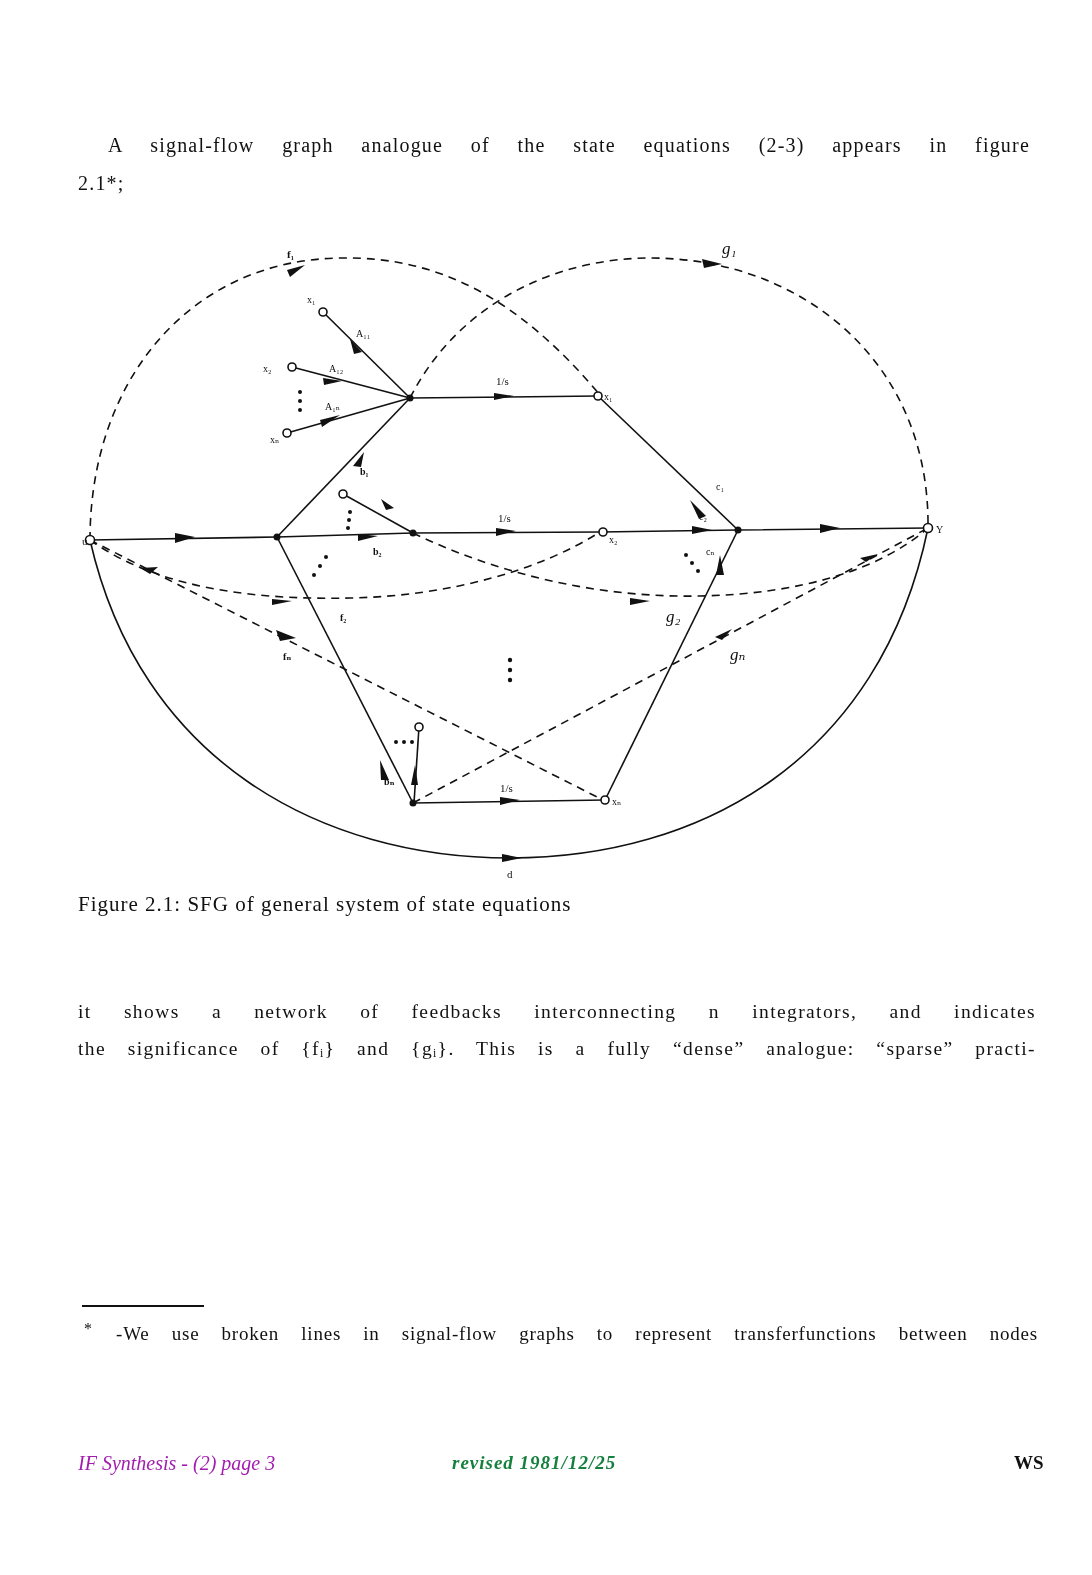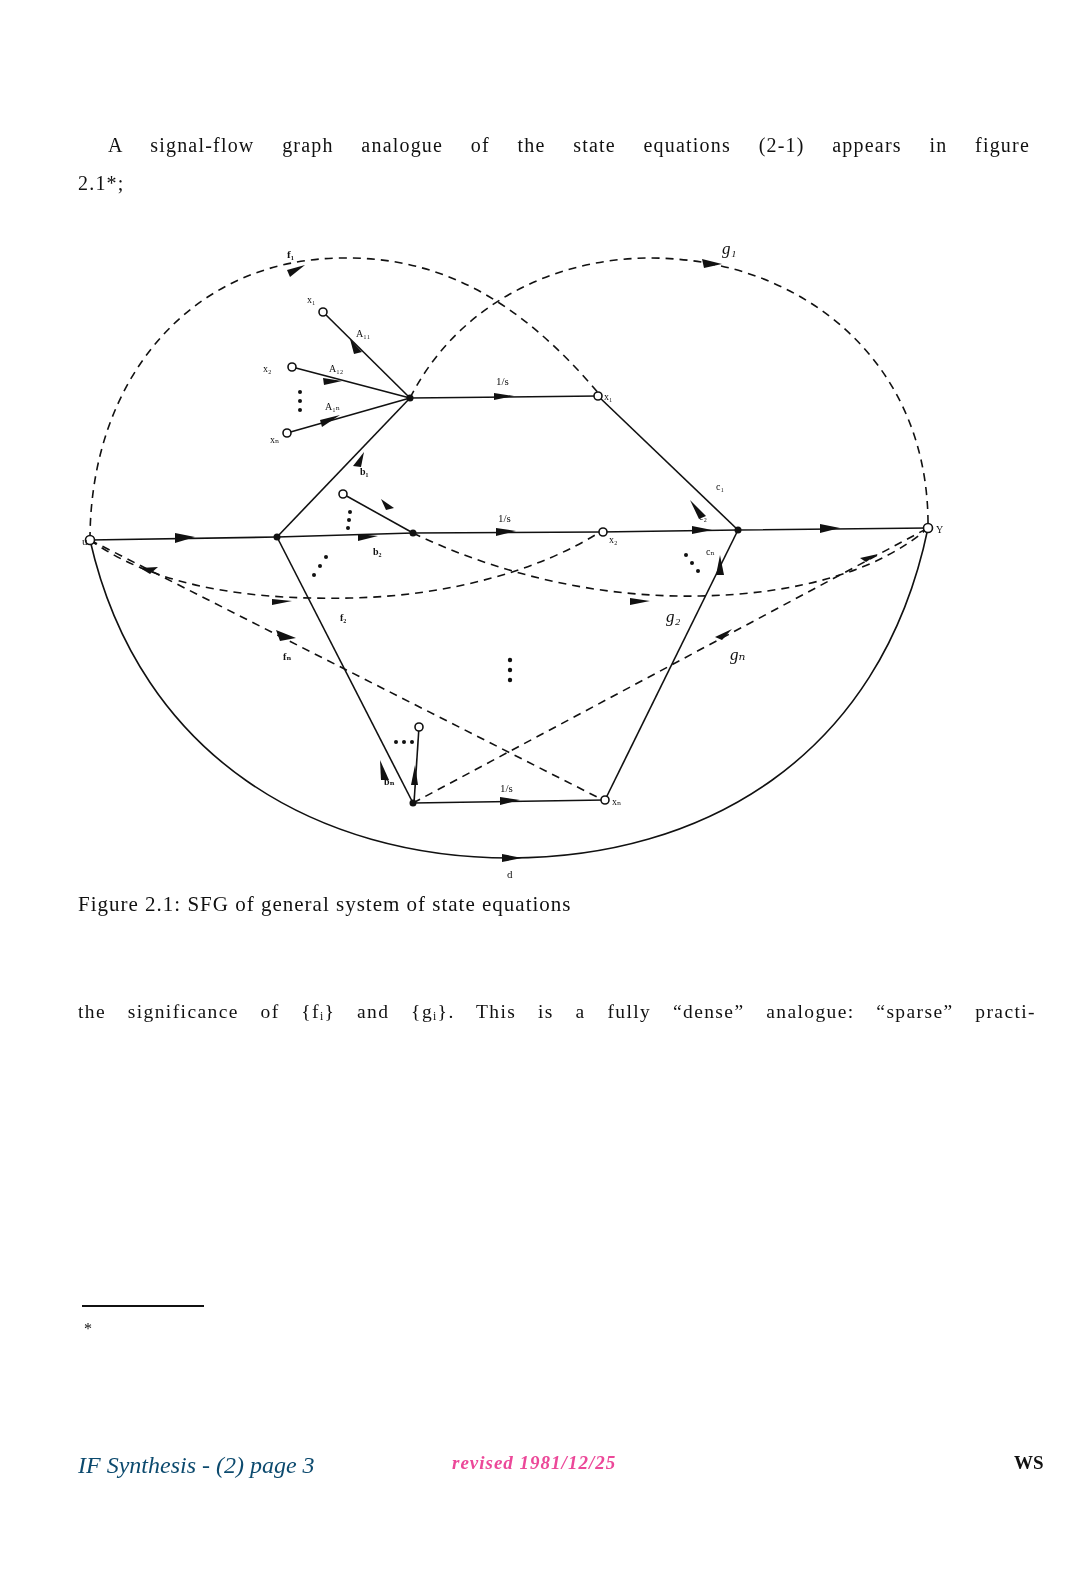--- a/index.html
+++ b/index.html
@@ -12,30 +12,30 @@
   .caption { position:absolute; left:78px; top:892px; font-size:21px; letter-spacing:1px; }
   .para { position:absolute; left:78px; top:993px; width:958px; font-size:19.5px;
           line-height:37px; letter-spacing:1.4px; }
   .para span { display:block; text-align:justify; text-align-last:justify; }
   .para span.last { text-align-last:left; }
   .fn-rule { position:absolute; left:82px; top:1305px; width:122px; height:2px; background:#111; }
   .fn-mark { position:absolute; left:84px; top:1320px; font-size:16px; }
   .fn { position:absolute; left:116px; top:1317px; width:922px; font-size:19px; line-height:34px; letter-spacing:0.8px; }
   .fn span { display:block; }
   .fn .a { text-align:justify; text-align-last:justify; }
-  .footer-left { position:absolute; left:78px; top:1452px; font-size:24px; font-style:italic; color:#0c4a6e; }
-  .footer-mid { position:absolute; left:452px; top:1452px; font-size:19px; font-style:italic; font-weight:bold; color:#ec4899; letter-spacing:1px; }
+  .footer-left { position:absolute; left:78px; top:1452px; font-size:20px; font-style:italic; color:#a21caf; }
+  .footer-mid { position:absolute; left:452px; top:1452px; font-size:19px; font-style:italic; font-weight:bold; color:#15803d; letter-spacing:1px; }
   .footer-right { position:absolute; left:1014px; top:1452px; font-size:19px; font-weight:bold; }
   svg text { font-family:"Liberation Serif", "DejaVu Serif", serif; fill:#111; }
 </style>
 </head>
 <body>
 
 <div class="intro">
-  <span class="l1">A signal-flow graph analogue of the state equations (2-1) appears in figure</span>
+  <span class="l1">A signal-flow graph analogue of the state equations (2-3) appears in figure</span>
   <span>2.1*;</span>
 </div>
 
 <svg class="fig" viewBox="0 220 1092 690" width="1092" height="690">
   <defs>
     <marker id="ar" viewBox="0 0 10 10" refX="5" refY="5" markerWidth="14" markerHeight="9" orient="auto" markerUnits="userSpaceOnUse">
       <path d="M0,1 L10,5 L0,9 Z" fill="#111"></path>
     </marker>
   </defs>
   <g stroke="#111" fill="none" stroke-width="1.6">
@@ -155,23 +155,25 @@
   <text x="283" y="660" font-size="10" font-weight="bold">fₙ</text>
   <text x="722" y="254" font-size="17" font-style="italic">g₁</text>
   <text x="666" y="622" font-size="17" font-style="italic">g₂</text>
   <text x="730" y="660" font-size="17" font-style="italic">gₙ</text>
   <text x="507" y="878" font-size="11">d</text>
 </svg>
 
 <div class="caption">Figure 2.1: SFG of general system of state equations</div>
 
 <div class="para">
+  <span>it shows a network of feedbacks interconnecting n integrators, and indicates</span>
   <span>the significance of {fᵢ} and {gᵢ}. This is a fully “dense” analogue: “sparse” practi-</span>
 </div>
 
 <div class="fn-rule"></div>
 <div class="fn-mark">*</div>
 <div class="fn">
+  <span class="a">-We use broken lines in signal-flow graphs to represent transferfunctions between nodes</span>
 </div>
 
 <div class="footer-left">IF Synthesis - (2) page 3</div>
 <div class="footer-mid">revised 1981/12/25</div>
 <div class="footer-right">WS</div>
 
 </body></html>

